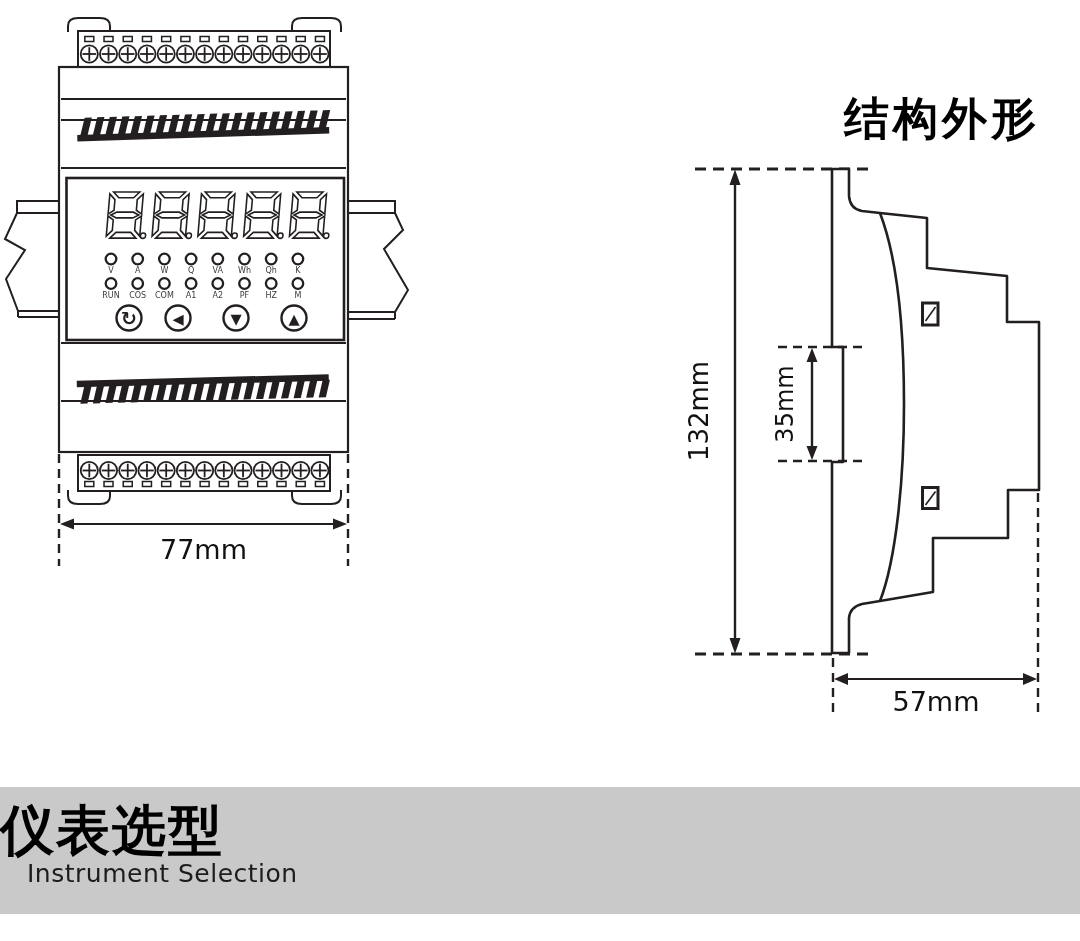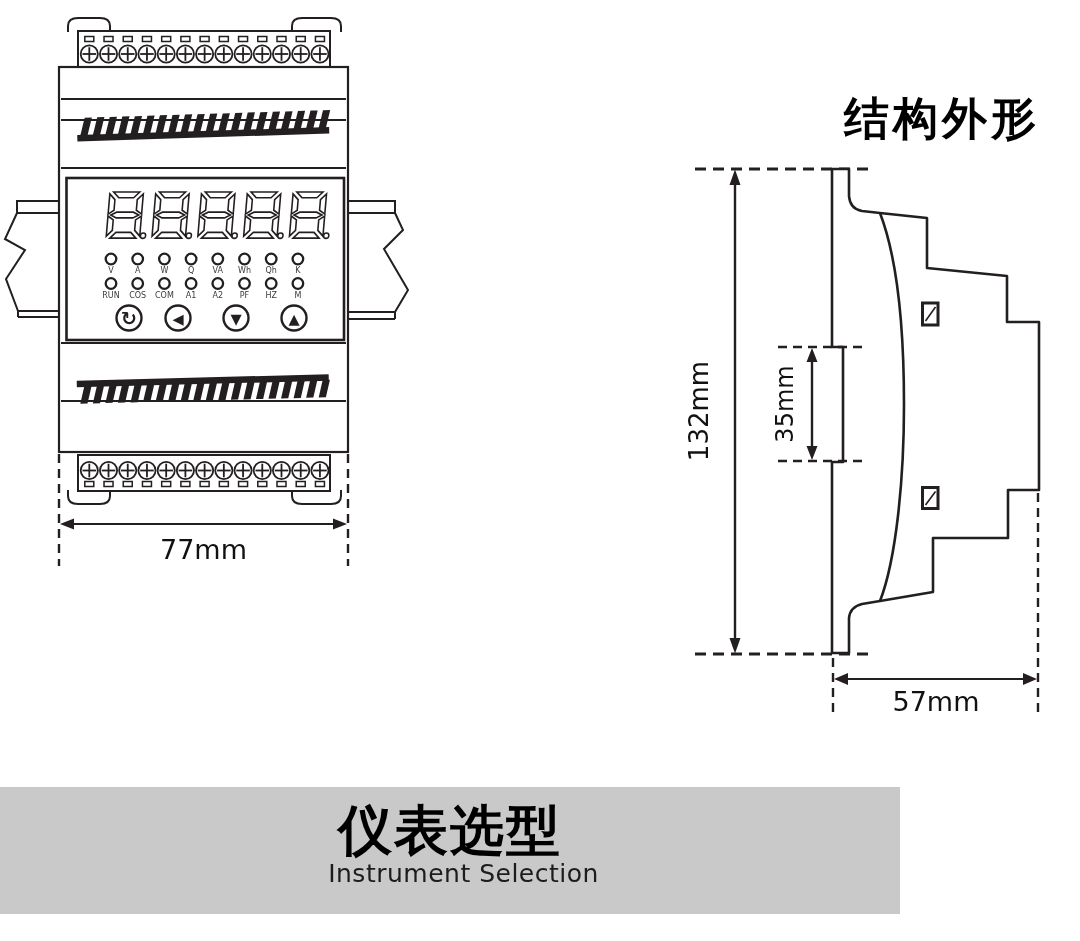--- a/index.html
+++ b/index.html
@@ -2,22 +2,22 @@
 <html><head>
 <meta charset="utf-8">
 <style>
   html,body{margin:0;padding:0;background:#fff;}
   .page{position:relative;width:1080px;height:941px;background:#fff;overflow:hidden;
         font-family:"DejaVu Sans","Liberation Sans",sans-serif;}
   .page-title{position:absolute;top:42px;left:0;width:1040px;text-align:right;
         font-size:45px;font-weight:bold;color:#000000;letter-spacing:4px;margin-top:47px;}
   .front-svg{position:absolute;left:0;top:0;}
   .side-svg{position:absolute;left:0;top:0;}
-  .banner{position:absolute;left:0;top:787px;width:900px;height:127px;
-        background:var(--banner-bg,#c9c9c9);text-align:center;}
+  .banner{position:absolute;left:0;top:787px;width:1080px;height:127px;
+        background:var(--banner-bg,#c9c9c9);}
   .banner-title{margin:0;padding-top:16px;font-size:54px;font-weight:bold;color:#000;
         letter-spacing:2px;line-height:1.05;}
   .banner-subtitle{margin:0;font-size:25px;color:#1c1c1c;letter-spacing:0.5px;line-height:1.1;padding-left:27px;}
   text{font-family:"DejaVu Sans","Liberation Sans",sans-serif;}
 </style>
 </head>
 <body>
 
 <div class="page">
 

